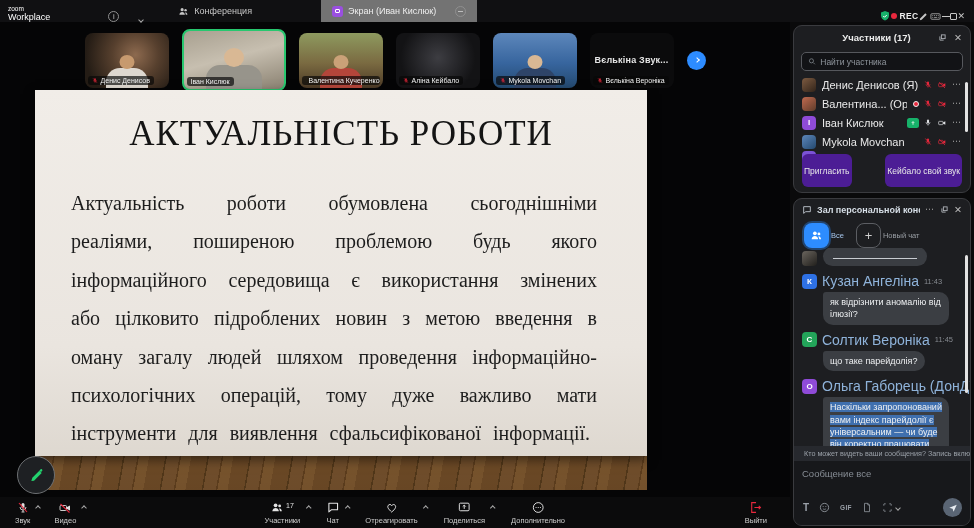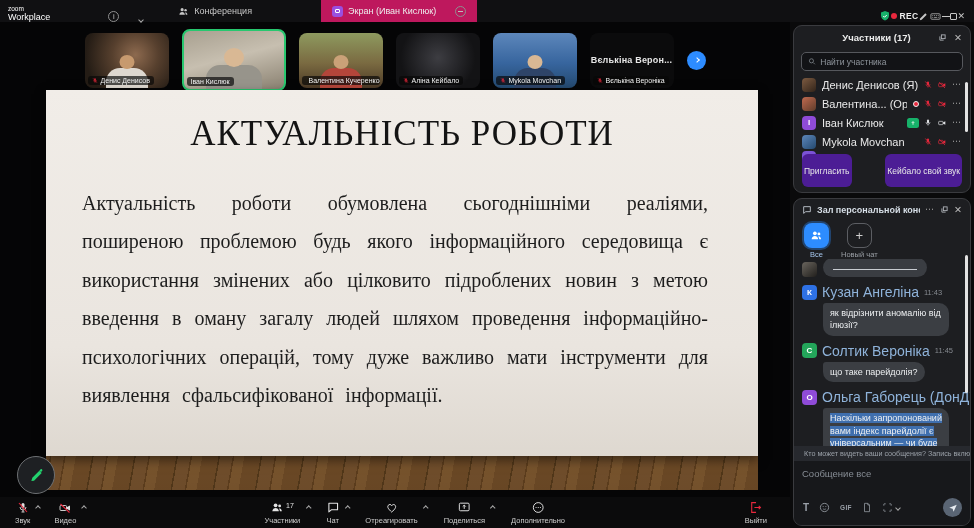--- a/index.html
+++ b/index.html
@@ -12,21 +12,21 @@
   .logo{margin-left:8px;display:flex;flex-direction:column;line-height:1.05}
   .logo-top{font-size:6.5px;color:#fff}
   .logo-bottom{font-size:9px;color:#fff}
   .circ{width:11px;height:11px;border:1px solid #8f8f8f;border-radius:50%;font-size:7.5px;color:#c2c2c2;
         display:flex;align-items:center;justify-content:center}
   .chev{display:inline-block;width:4px;height:4px;border-right:1.2px solid #a8a8a8;border-bottom:1.2px solid #a8a8a8}
   .chev.down{transform:rotate(45deg)}
   .chev.up{transform:rotate(-135deg)}
   .chev.right{transform:rotate(-45deg);border-color:#fff}
   .tab{display:flex;align-items:center;gap:5px;height:22px;padding:0 11px;color:#c6c6c6;font-size:9px;white-space:nowrap}
-  .tab.active{background:#be185d;color:#ededed}
+  .tab.active{background:#737373;color:#ededed}
   .screen-badge{width:11px;height:11px;border-radius:3px;background:#9a4fe0;display:flex;align-items:center;justify-content:center}
   .screen-badge span{display:block;width:5px;height:4px;border:1px solid #fff;border-radius:1px}
   .minus-circle{width:11px;height:11px;border:1px solid #8f8f8f;border-radius:50%;position:relative;margin-left:14px}
   .minus-circle::after{content:"";position:absolute;left:2px;right:2px;top:4px;border-top:1.2px solid #bdbdbd}
   .tb-right{margin-left:auto;display:flex;align-items:center;margin-right:9px}
   .rec{display:flex;align-items:center;gap:3px;font-size:8.5px;font-weight:700;color:#ececec;letter-spacing:.3px}
   .rec-dot{width:6px;height:6px;border-radius:50%;background:#e8283d}
   .win-min{width:8px;border-top:1.2px solid #c6c6c6;display:inline-block}
   .win-max{width:7px;height:7px;border:1.2px solid #c6c6c6;display:inline-block;border-radius:1px}
   .win-close{color:#c6c6c6;font-size:9px;line-height:1}
@@ -49,21 +49,21 @@
   .t-vielkina{background:#0b0b0c}
   .fig{position:absolute;left:50%;bottom:-6px;transform:translateX(-50%);width:42px;height:26px;border-radius:14px 14px 0 0}
   .fig::before{content:"";position:absolute;left:50%;top:-13px;transform:translateX(-50%);width:15px;height:14px;border-radius:50%}
   .fig-denys{background:#ded8d0}.fig-denys::before{background:#c79a6f}
   .fig-ivan{background:#97948b;width:56px;height:30px}.fig-ivan::before{background:#d9b894;width:20px;height:19px;top:-17px}
   .fig-valia{background:#b4453a}.fig-valia::before{background:#caa178}
   .fig-mykola{background:#2e4468}.fig-mykola::before{background:#d9b894}
   .next-btn{width:19px;height:19px;border-radius:50%;background:#2d8cff;border:none;display:flex;align-items:center;
       justify-content:center;flex:none;cursor:pointer;padding:0 0 0 1px}
 
-  .share-view{position:absolute;left:46px;top:68px;width:712px;height:400px;
+  .share-view{position:absolute;left:35px;top:68px;width:612px;height:400px;
       background:linear-gradient(rgba(0,0,0,.22),rgba(0,0,0,.05) 35%,rgba(0,0,0,.28)),
       repeating-linear-gradient(100deg,#a0703c 0 10px,#8f6132 10px 26px,#6d4a22 26px 27.5px,#96683a 27.5px 40px,#7c5227 40px 41.5px)}
   .slide-card{position:absolute;left:0;right:0;top:0;height:366px;
       background:linear-gradient(180deg,#f1ede8 0%,#eae5df 70%,#ded8d0 100%);
       box-shadow:0 4px 10px rgba(0,0,0,.5)}
   .slide-title{margin-top:24px;text-align:center;font-family:"Liberation Serif",serif;font-weight:400;
       font-size:35px;color:#141414;letter-spacing:1px}
   .slide-body{margin:30px 50px 0 36px;font-family:"Liberation Serif",serif;font-size:20px;line-height:1.92;
       word-spacing:7px;text-align:justify;color:#1d1d1d}
   .annotate{position:absolute;left:17px;top:434px;width:38px;height:38px;border-radius:50%;background:#1e2023;
@@ -110,21 +110,21 @@
   .rec-ind{width:6px;height:6px;border-radius:50%;background:#e8283d;border:1px solid #ececec;flex:none}
   .share-badge{width:12px;height:10px;background:#17b26a;border-radius:2.5px;display:flex;align-items:center;justify-content:center;flex:none}
   .partial-av{margin:0 0 0 8px;width:14px;height:11px;border-radius:4px 4px 0 0;background:#7b52d6}
   .pp-footer{position:absolute;left:0;right:0;bottom:5px;display:flex;justify-content:space-between;padding:0 8px}
   .pbtn{background:#4c1d95;border:none;border-radius:6px;color:#e8e8e8;font-size:8.5px;height:33px;padding:0 2px;cursor:pointer;white-space:nowrap}
   .vscroll{position:absolute;right:2px;width:3px;background:#e3e3e3;border-radius:2px}
 
   .ch-header{height:21px;display:flex;align-items:center;gap:5px;padding:0 8px;flex:none}
   .ch-title{font-size:9px;color:#d7dfe7;font-weight:700;flex:1;white-space:nowrap;overflow:hidden}
   .ch-channels{display:flex;gap:12px;padding:3px 10px 0;flex:none}
-  .chan{display:flex;flex-direction:column;align-items:center;gap:2px;cursor:pointer}
+  .chan{display:flex;flex-direction:row;align-items:center;gap:2px;cursor:pointer}
   .chan-tile{width:25px;height:25px;border-radius:8px;display:flex;align-items:center;justify-content:center}
   .chan-all .chan-tile{background:#2d8cff;box-shadow:0 0 0 2px rgba(45,140,255,.35)}
   .chan-new .chan-tile{border:1.5px solid #5c5e63;color:#cfcfcf;font-size:13px;font-weight:400}
   .chan-new .chan-tile::before{content:"+"}
   .chan-label{font-size:7.5px;color:#9a9fa5}
   .chan-all .chan-label{color:#a6c6ec}
 
   .ch-msgs{position:relative;flex:1;overflow:hidden;padding:2px 8px 0}
   .msg-partial{display:flex;gap:6px;margin-top:1px}
   .mav{width:15px;height:15px;border-radius:4px;display:flex;align-items:center;justify-content:center;
@@ -245,21 +245,21 @@
         <span class="tile-label">
           <svg class="i" width="6" height="7" viewBox="0 0 24 24">
               <path d="M12 14a3 3 0 0 0 3-3V6a3 3 0 0 0-6 0v5a3 3 0 0 0 3 3z" fill="#e8283d"></path>
               <path d="M6 11a6 6 0 0 0 12 0M12 17v4" stroke="#e8283d" stroke-width="2" fill="none"></path>
               <path d="M4 3l16 18" stroke="#e8283d" stroke-width="2"></path>
             </svg>
           <span>Mykola Movchan</span>
         </span>
       </div>
       <div class="tile t-vielkina">
-        <span class="tile-center-name">Вєлькіна Верон...</span>
+        <span class="tile-center-name">Вєлькіна Звук...</span>
         <span class="tile-label">
           <svg class="i" width="6" height="7" viewBox="0 0 24 24">
               <path d="M12 14a3 3 0 0 0 3-3V6a3 3 0 0 0-6 0v5a3 3 0 0 0 3 3z" fill="#e8283d"></path>
               <path d="M6 11a6 6 0 0 0 12 0M12 17v4" stroke="#e8283d" stroke-width="2" fill="none"></path>
               <path d="M4 3l16 18" stroke="#e8283d" stroke-width="2"></path>
             </svg>
           <span>Вєлькіна Вероніка</span>
         </span>
       </div>
       <button class="next-btn">

